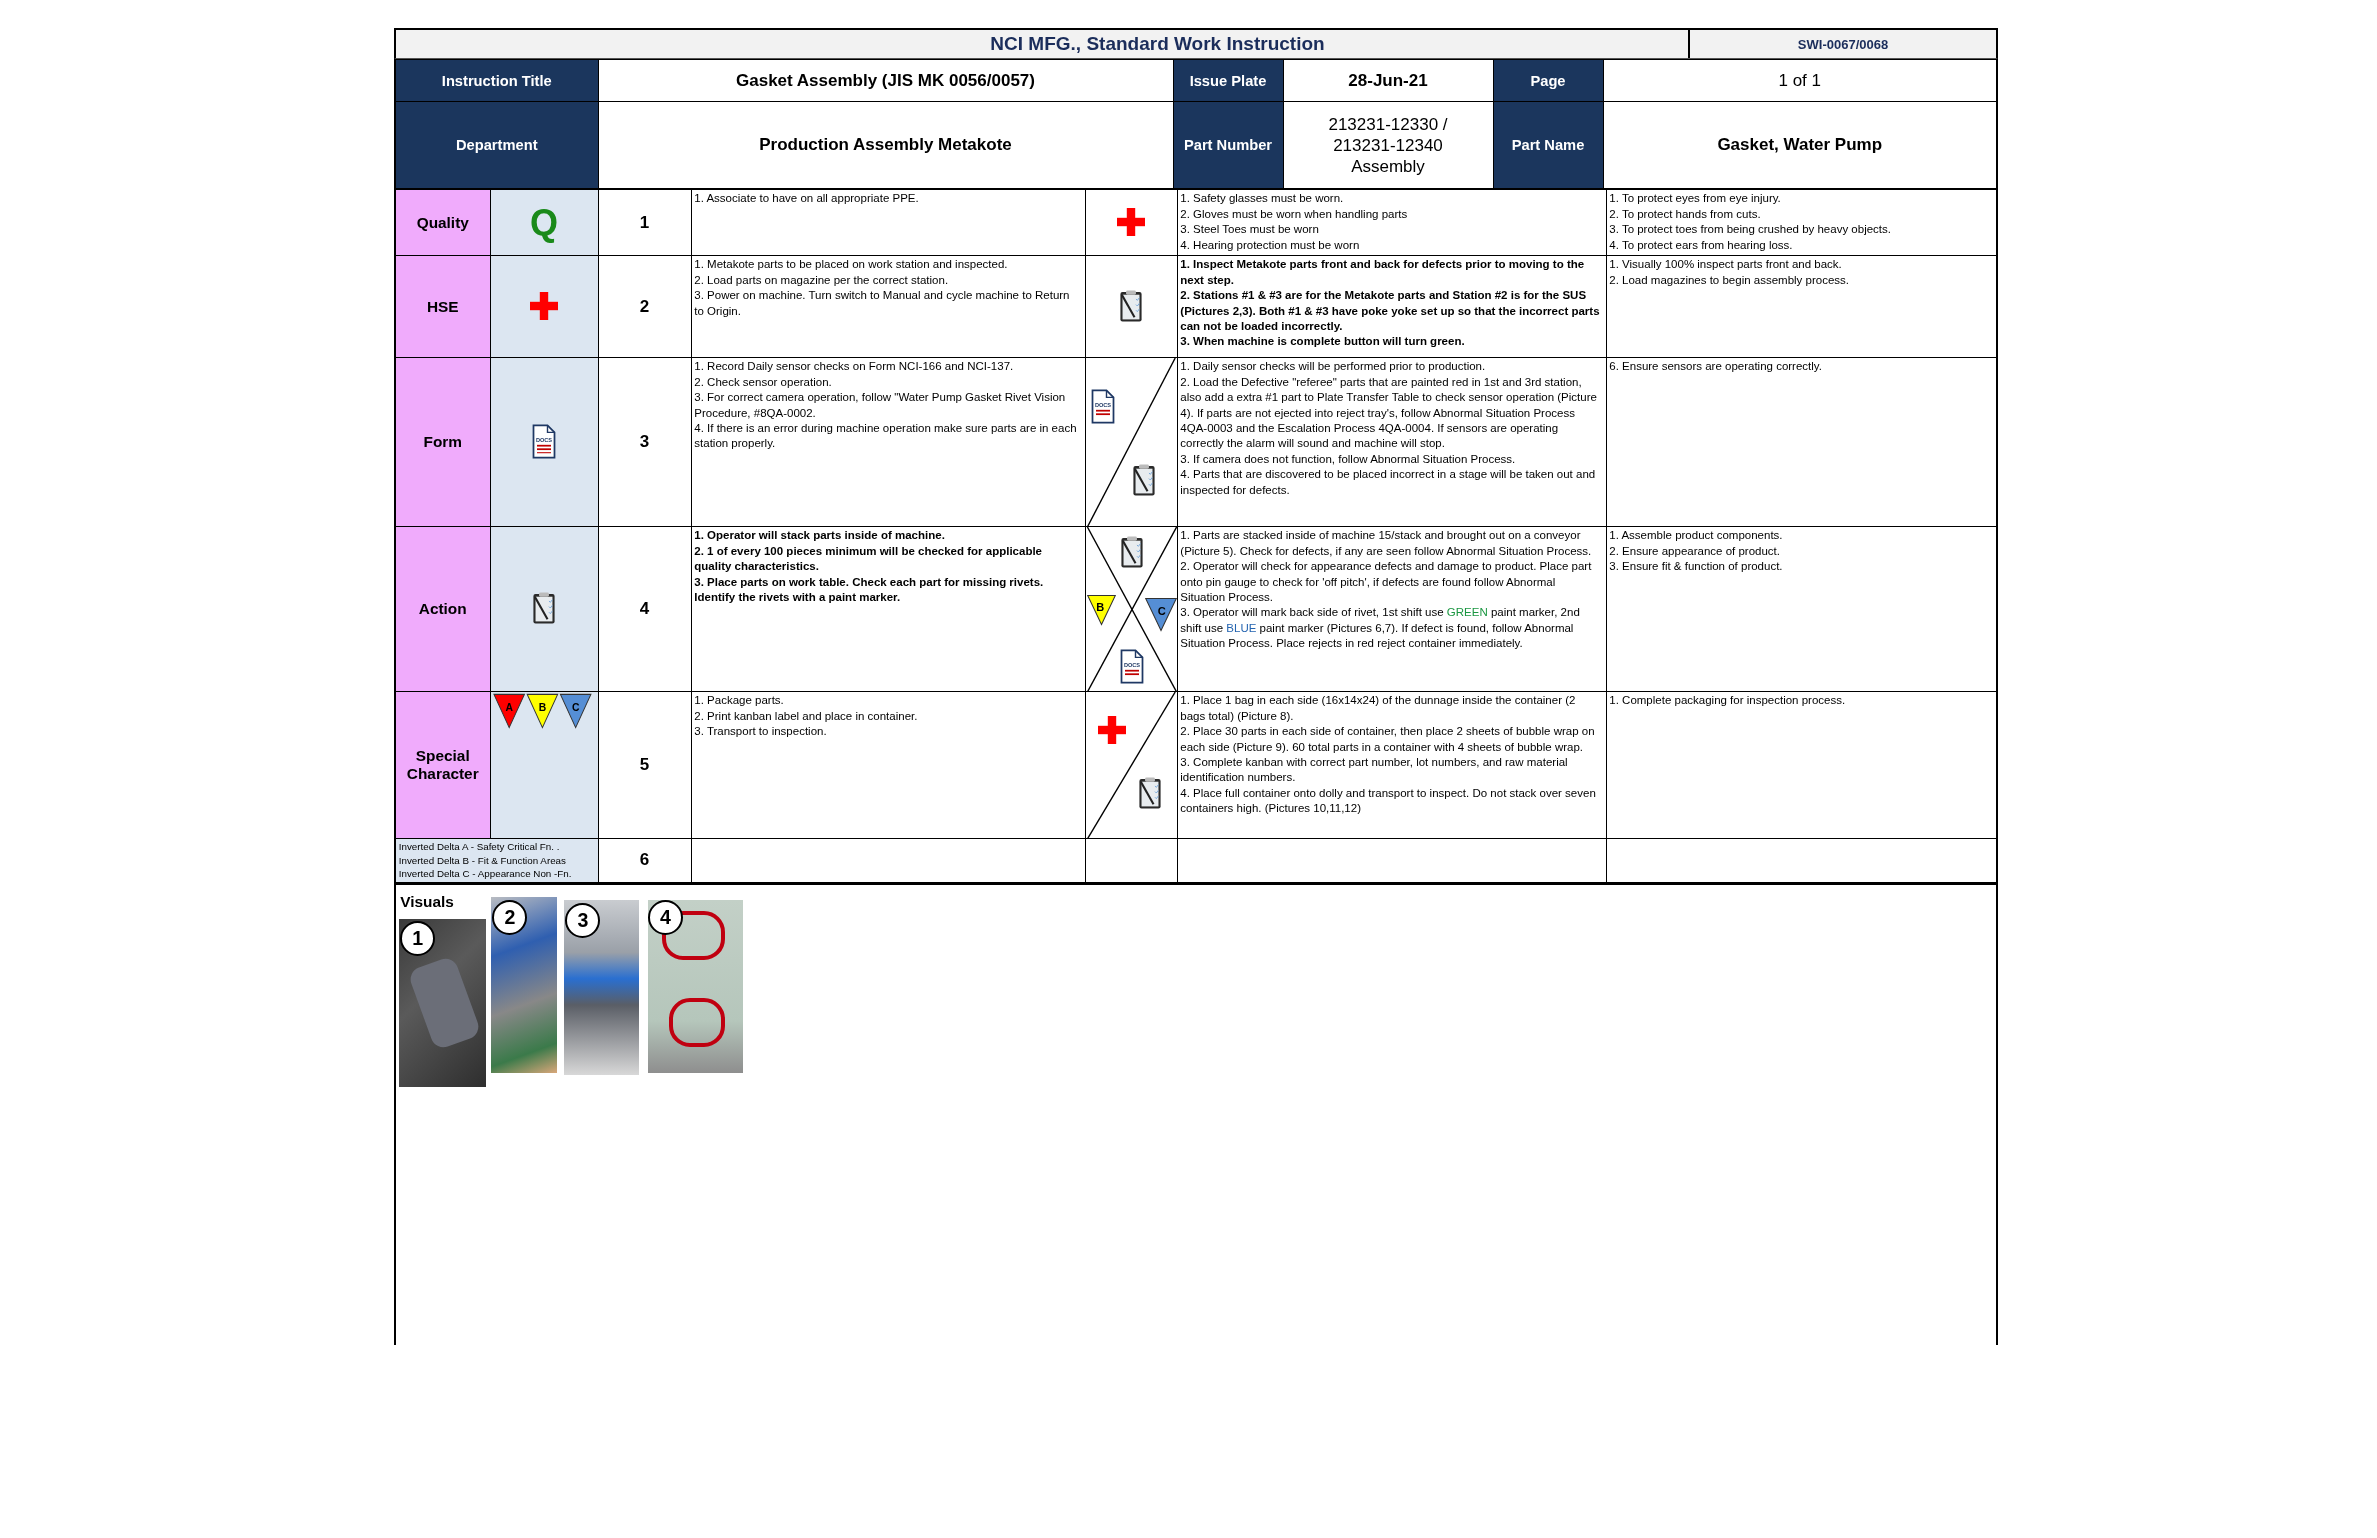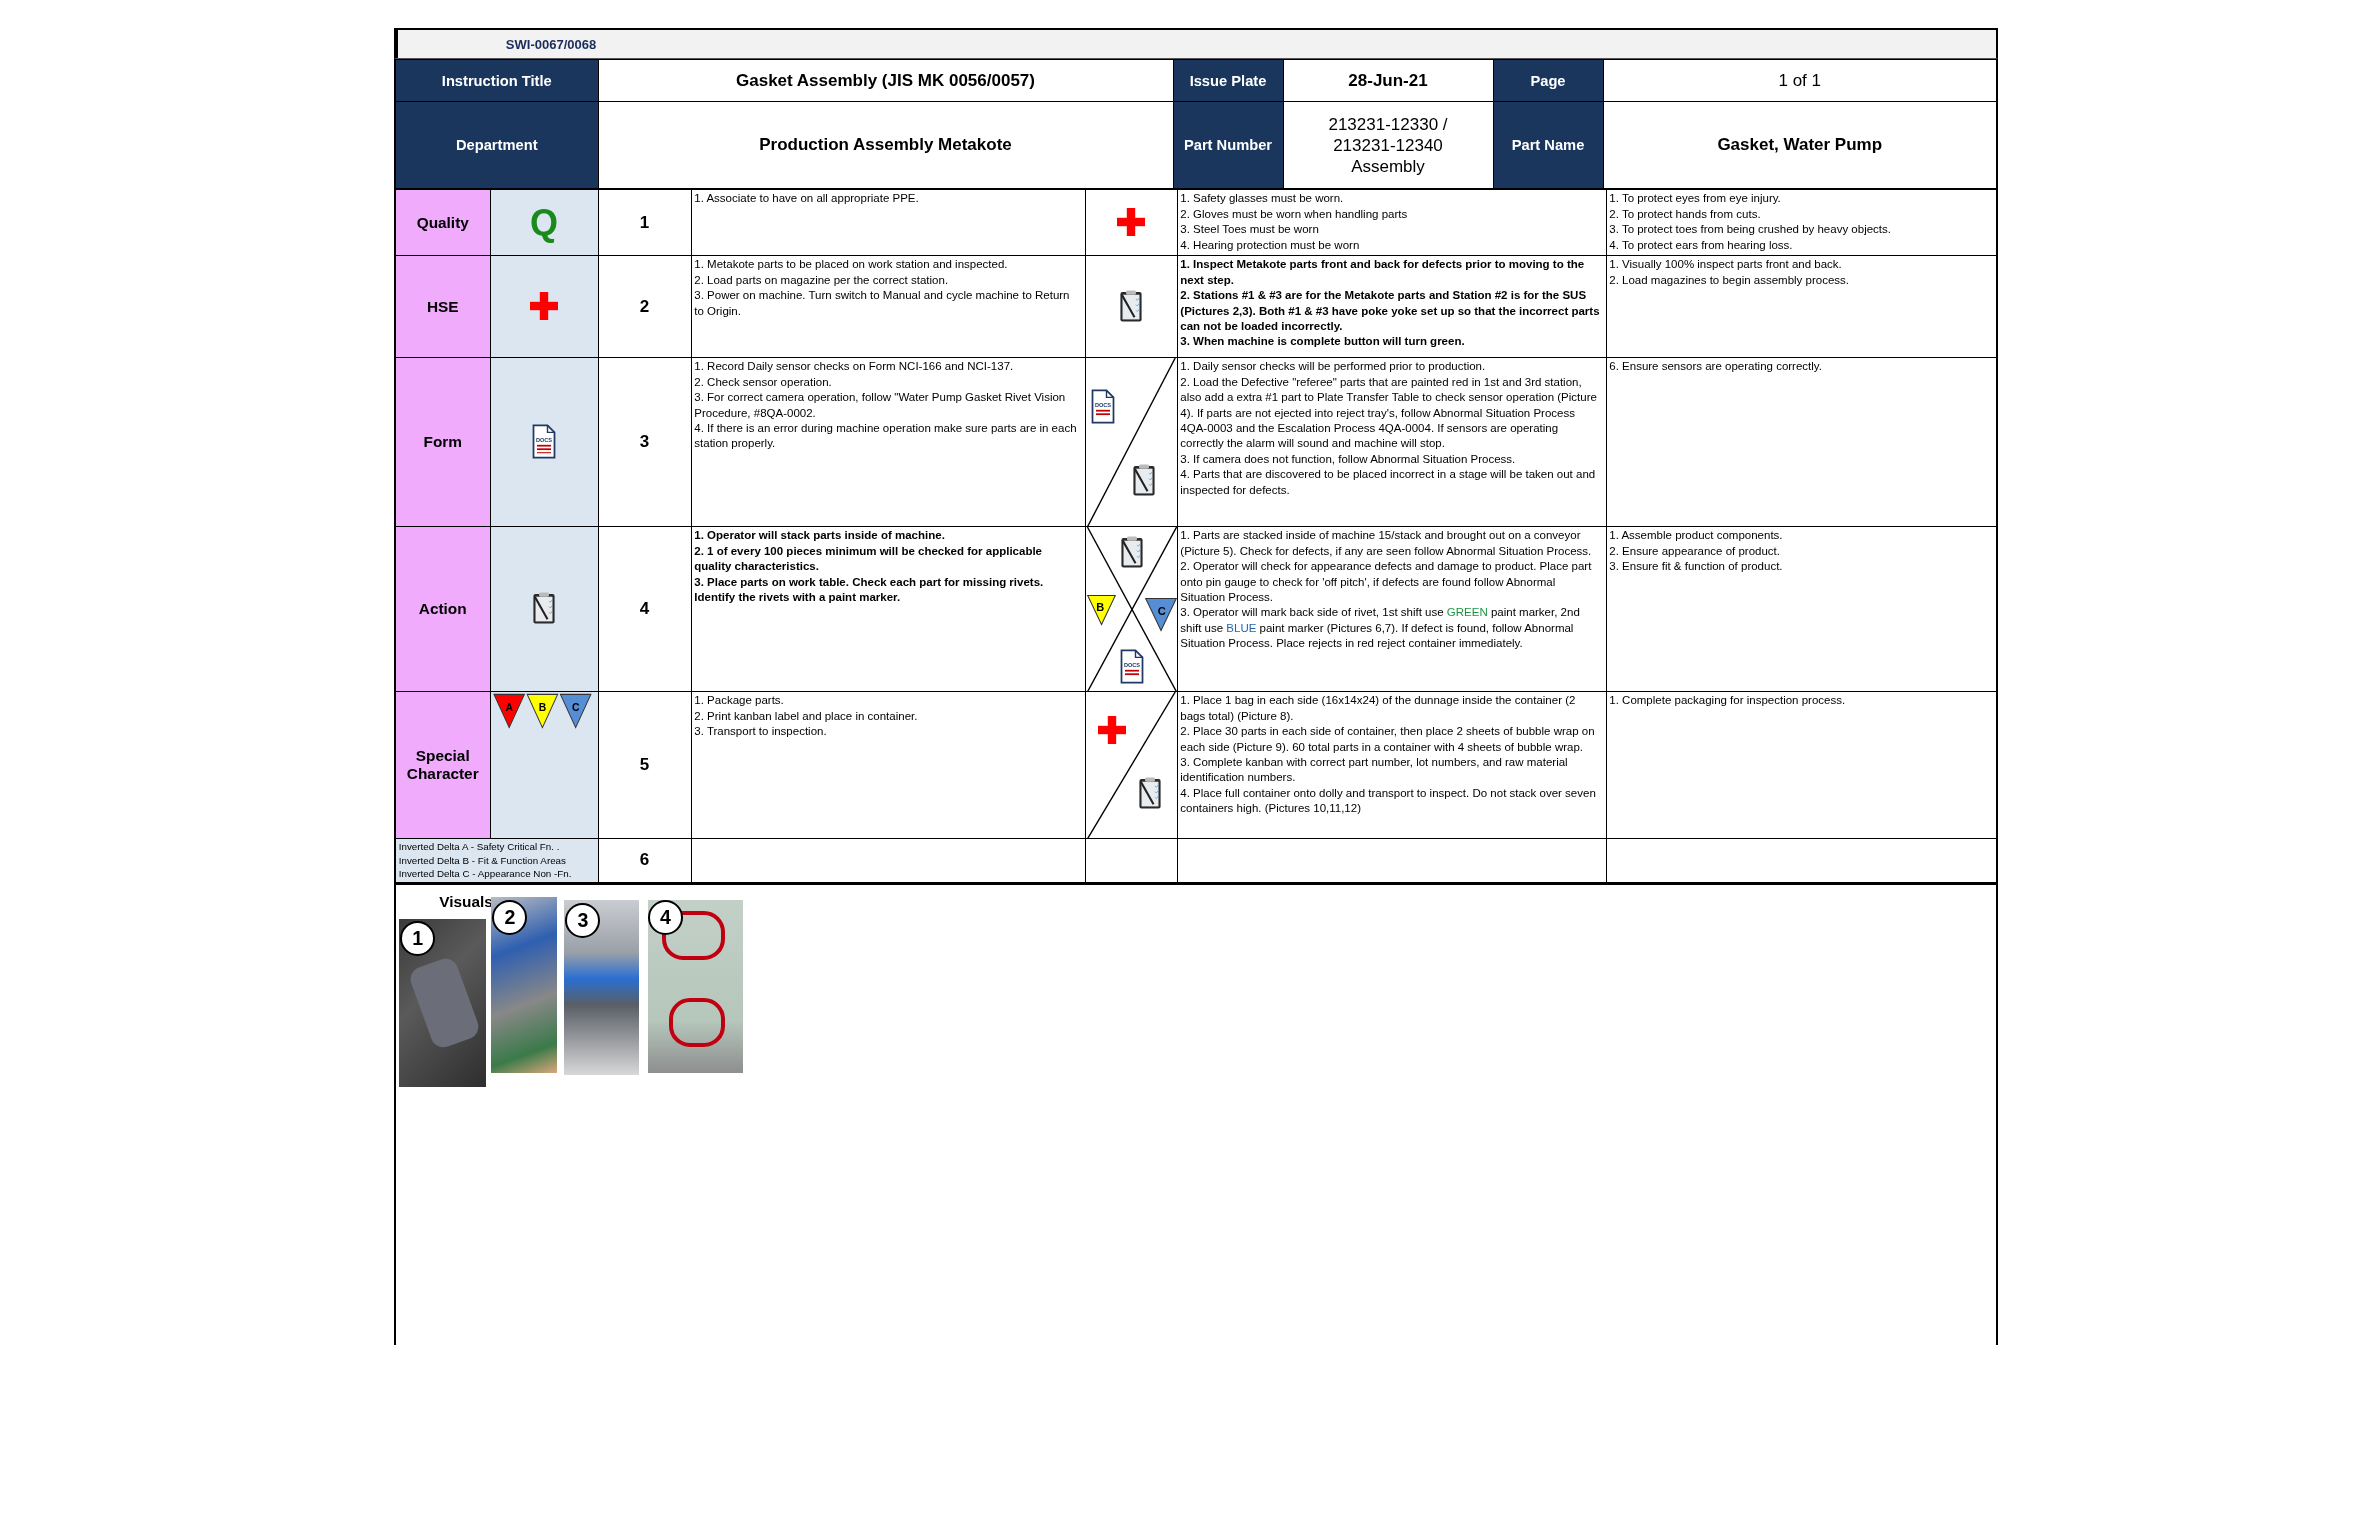--- a/index.html
+++ b/index.html
@@ -30,30 +30,31 @@
   .text-cell { font-size: 11.5px; line-height: 15.4px; vertical-align: top; padding: 1.4px 2.8px; }
   .text-cell.bold { font-weight: bold; }
   .text-cell div { white-space: normal; }
   .symbol-cell { position: relative; padding: 0; vertical-align: middle; overflow: hidden; }
   .legend-cell { background: #dce6f1; font-size: 9.8px; line-height: 13.3px; vertical-align: middle; padding: 1.4px 2.8px; }
   .green { color: #1a9641; }
   .blue { color: #2464b0; }
 
   
   .visuals { position: relative; height: 462px; border-left: 2.8px solid #000; border-right: 2.8px solid #000; border-top: 2.8px solid #000; }
-  .visuals-label { position: absolute; left: 4.2px; top: 8.4px; font-weight: bold; font-size: 15.4px; margin-left: 39px; }
+  .visuals-label { position: absolute; left: 4.2px; top: 8.4px; font-weight: bold; font-size: 15.4px; }
   .photo { position: absolute; overflow: hidden; }
   .photo .num { position: absolute; width: 35px; height: 35px; border-radius: 50%; border: 2.1px solid #000; background: #fff; display: flex; align-items: center; justify-content: center; font-weight: bold; font-size: 19.6px; z-index: 2; }
 </style>
 </head>
 <body>
 
 <div class="doc">
 
   <div class="title-bar">
+    <div class="main-title">NCI MFG., Standard Work Instruction</div>
     <div class="doc-id">SWI-0067/0068</div>
   </div>
 
   <table class="info">
     <colgroup>
       <col style="width:203px">
         <col style="width:575px">
         <col style="width:110px">
         <col style="width:210px">
         <col style="width:110px">

